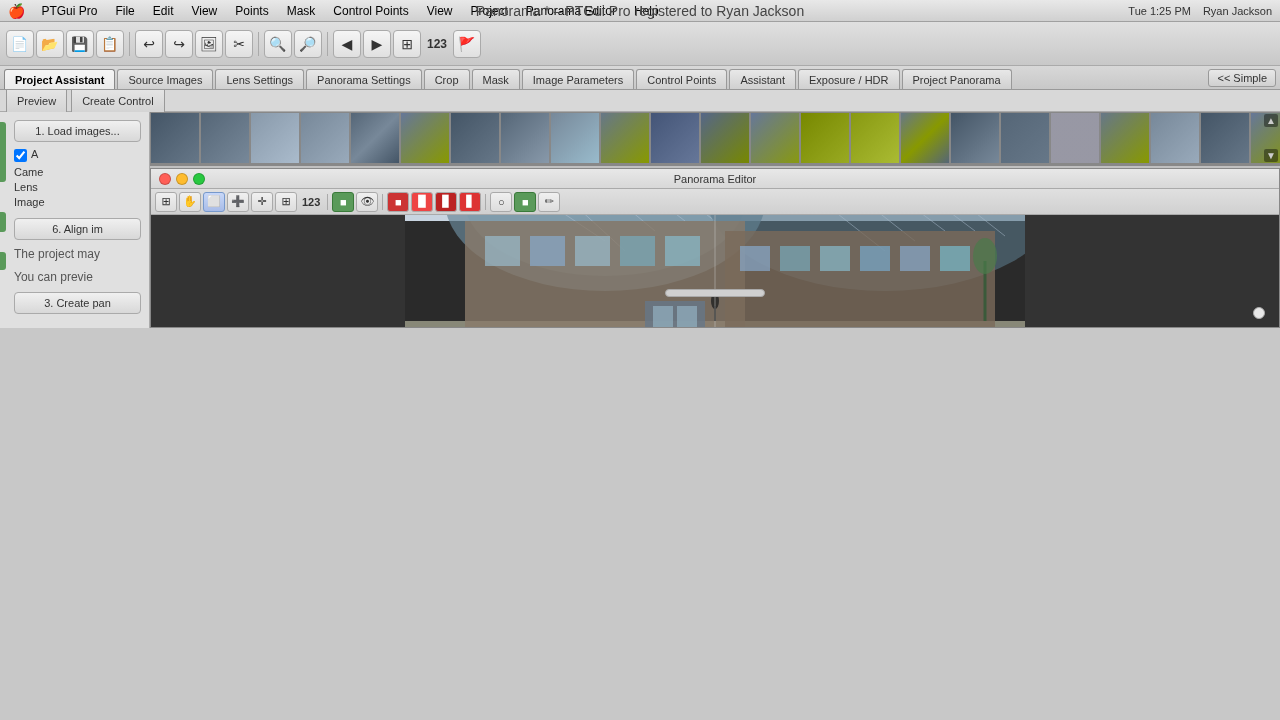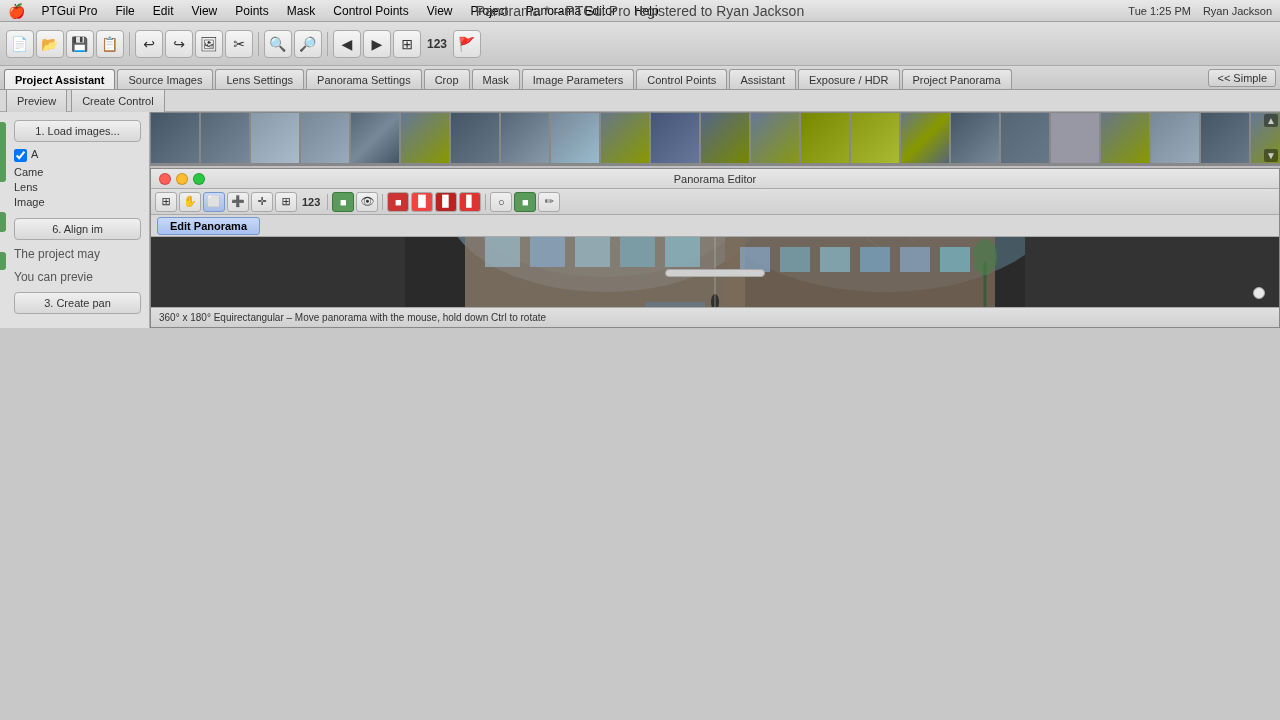--- a/index.html
+++ b/index.html
@@ -613,23 +613,20 @@
         <div class="pano-tool-btn" style="background: #cc3333; color: white;">■</div>
         <div class="pano-tool-btn" style="background: #ee4444; color: white;">▉</div>
         <div class="pano-tool-btn" style="background: #bb2222; color: white;">▊</div>
         <div class="pano-tool-btn" style="background: #dd3333; color: white;">▋</div>
         <div class="pano-tool-separator"></div>
         <div class="pano-tool-btn">○</div>
         <div class="pano-tool-btn" style="background: #5a9a5a; color: white; border-color: #3a7a3a;">■</div>
         <div class="pano-tool-btn">✏</div>
       </div>
 
-      <div class="edit-pano-bar">
-        <div class="edit-pano-tab">Edit Panorama</div>
-      </div>
 
       <div class="pano-image-container">
         <div class="pano-image">
           <svg class="pano-svg" viewBox="0 0 620 300" xmlns="http://www.w3.org/2000/svg">
 
             <rect x="0" y="0" width="620" height="100" fill="#c8d4e0"></rect>
 
             <rect x="0" y="200" width="620" height="100" fill="#888878"></rect>
 
             <ellipse cx="200" cy="80" rx="160" ry="90" fill="#6a8899" opacity="0.7"></ellipse>
@@ -684,19 +681,16 @@
             <ellipse cx="580" cy="135" rx="12" ry="18" fill="#4a7a4a" opacity="0.7"></ellipse>
 
             <line x1="310" y1="0" x2="310" y2="300" stroke="rgba(200,200,200,0.5)" stroke-width="1"></line>
           </svg>
         </div>
 
         <div style="position: absolute; bottom: 30px; left: 50%; transform: translateX(-50%); width: 100px; height: 8px; background: #d0d0d0; border: 1px solid #aaa; border-radius: 4px;"></div>
         <div class="scroll-dot"></div>
       </div>
 
-      <div class="pano-status-bar">
-        <span>360° x 180° Equirectangular – Move panorama with the mouse, hold down Ctrl to rotate</span>
-      </div>
     </div>
 
   </div>
 </div>
 
 </body></html>

